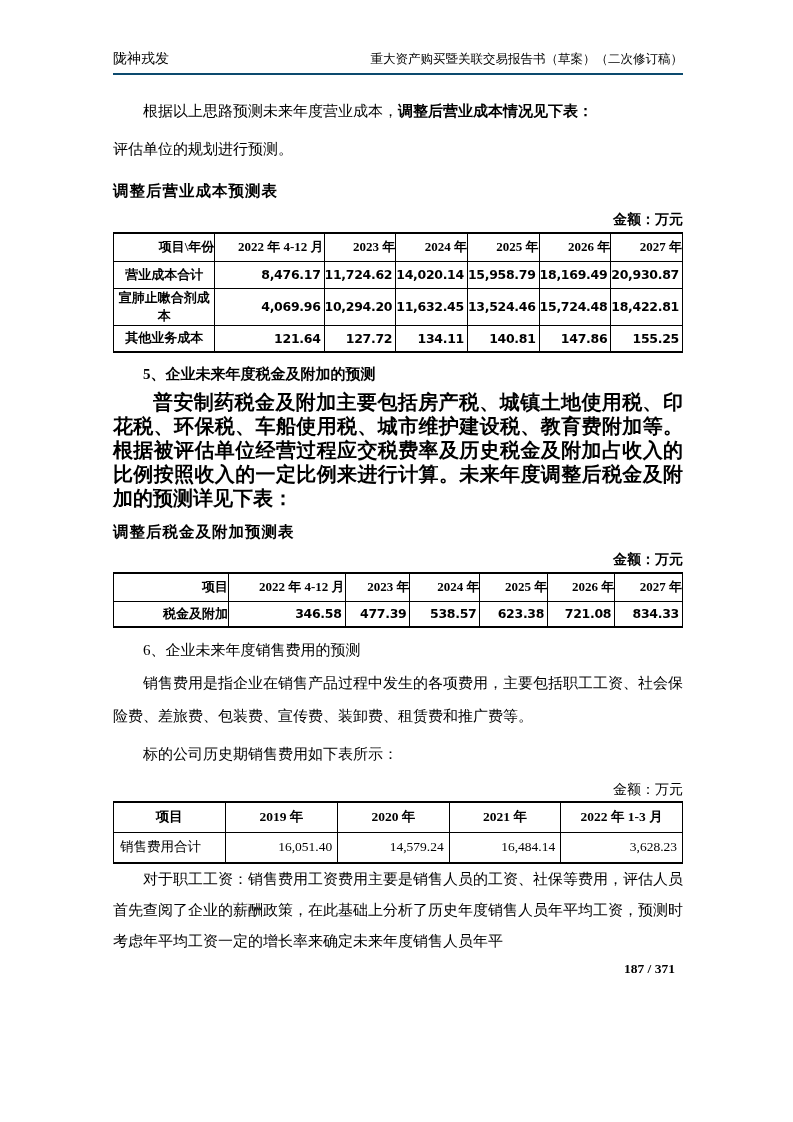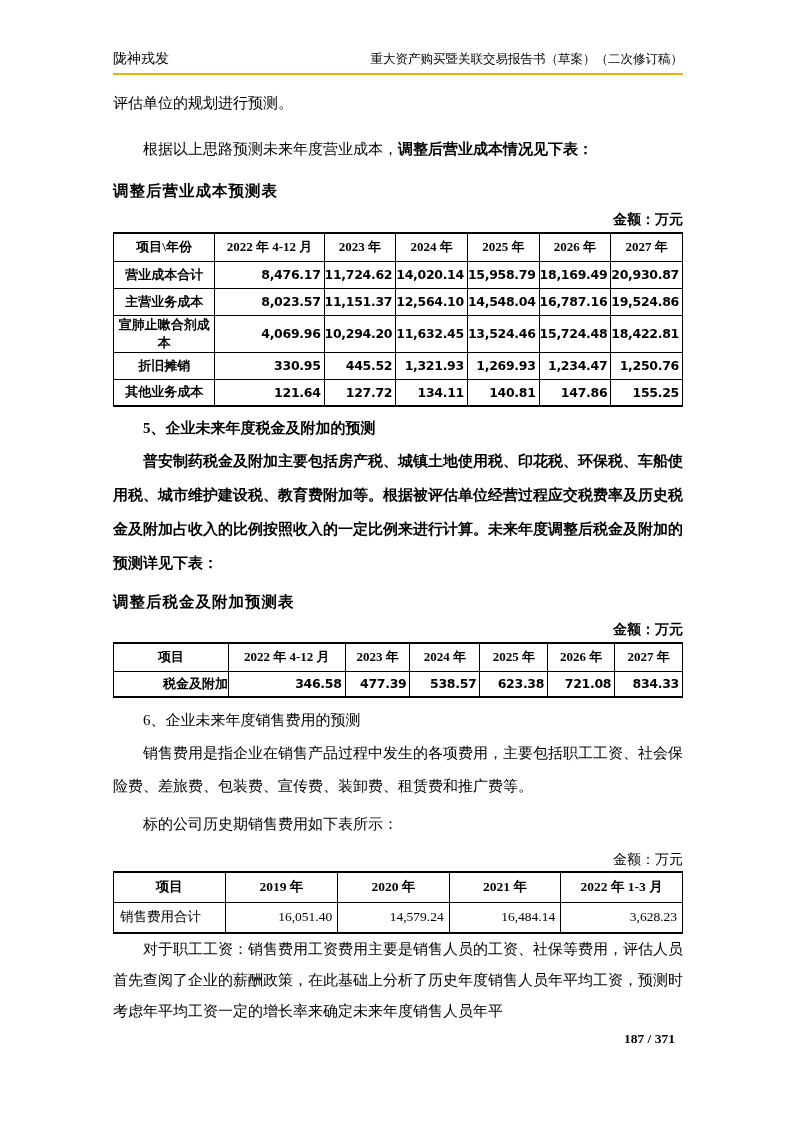--- a/index.html
+++ b/index.html
@@ -10,21 +10,21 @@
     margin:0 auto;
     background:#fff;
     color:#000;
     font-family:"Liberation Serif","DejaVu Serif",serif;
     padding:50px 110px 0 113px;
     overflow:hidden;
   }
   
   .doc-header {
     display:flex; justify-content:space-between; align-items:flex-end;
-    border-bottom:2px solid #eab308;
+    border-bottom:2px solid #0c4a6e;
     padding-bottom:5px;
   }
   .doc-header .hleft  { font-size:14px; }
   .doc-header .hright { font-size:12.5px; }
 
   .p-body { font-size:15px; line-height:20px; text-align:justify; }
   .indent { text-indent:2em; }
   .mt-p1     { margin-top:18px; }
   .mt-p2     { margin-top:26px; }
   .bold      { font-weight:bold; }
@@ -46,21 +46,21 @@
     width:100%;
     border-collapse:collapse;
     border-top:2.5px solid #000;
     border-bottom:2.5px solid #000;
     margin-top:3px;
   }
   th, td { border:1px solid #000; vertical-align:middle; }
   th { font-weight:bold; text-align:center; font-size:13px; }
 
   
-  .t-cost th, .t-tax th { height:28px; }
+  .t-cost th, .t-tax th { height:28px;text-align:right; }
   .t-cost td { height:27px; }
   .t-tax  td { height:26px; }
   .t-cost .num, .t-tax .num {
     font-family:"DejaVu Sans","Liberation Sans",sans-serif;
     font-weight:bold;
     font-size:12.5px;
     text-align:right;
     padding-right:3px;
     letter-spacing:-0.3px;
   }
@@ -82,22 +82,22 @@
   .t-sales .rowlabel { text-align:left; padding-left:6px; }
   .t-sales th:nth-child(1) { width:19.6%; }
   .t-sales th:nth-child(2) { width:19.8%; }
   .t-sales th:nth-child(3) { width:19.6%; }
   .t-sales th:nth-child(4) { width:19.6%; }
   .t-sales th:nth-child(5) { width:21.4%; }
 
   .sec-heading { font-size:15px; margin-top:11px; }
   .para-kai {
     font-weight:bold;
-    font-size:15px;
-    line-height:34px;
+    font-size:20px;
+    line-height:24px;
     text-align:justify;
     margin-top:6px;
   }
   .para-song { font-size:15px; line-height:33px; text-align:justify; margin-top:7px; }
   .para-close { font-size:15px; line-height:31px; text-align:justify; }
   .mt-sec6 { margin-top:12px; }
   .mt-intro3 { margin-top:5px; }
   .unit-3 { margin-top:10px; }
   .t3 { margin-top:2px; }
 
@@ -112,23 +112,23 @@
 </head>
 <body>
 
 <div class="page">
 
   <div class="doc-header">
     <span class="hleft">陇神戎发</span>
     <span class="hright">重大资产购买暨关联交易报告书（草案）（二次修订稿）</span>
   </div>
 
+  <p class="p-body mt-p2 indent"><span>根据以上思路预测未来年度营业成本，</span><span class="bold">调整后营业成本情况见下表：</span></p>
+
   <p class="p-body mt-p1">评估单位的规划进行预测。</p>
-
-  <p class="p-body mt-p2 indent"><span>根据以上思路预测未来年度营业成本，</span><span class="bold">调整后营业成本情况见下表：</span></p>
 
   <div class="table-title">调整后营业成本预测表</div>
   <div class="unit-line unit-bold">金额：万元</div>
   <table class="t-cost">
       <thead>
         <tr>
           <th>项目\年份</th>
           <th>2022 年 4-12 月</th>
           <th>2023 年</th>
           <th>2024 年</th>
@@ -141,47 +141,29 @@
         <tr>
           <td class="rowlabel">营业成本合计</td>
           <td class="num">8,476.17</td>
           <td class="num">11,724.62</td>
           <td class="num">14,020.14</td>
           <td class="num">15,958.79</td>
           <td class="num">18,169.49</td>
           <td class="num">20,930.87</td>
         </tr>
         <tr>
-          <td class="rowlabel">主营业务成本</td>
-          <td class="num">8,023.57</td>
-          <td class="num">11,151.37</td>
-          <td class="num">12,564.10</td>
-          <td class="num">14,548.04</td>
-          <td class="num">16,787.16</td>
-          <td class="num">19,524.86</td>
-        </tr>
-        <tr>
           <td class="rowlabel">宣肺止嗽合剂成本</td>
           <td class="num">4,069.96</td>
           <td class="num">10,294.20</td>
           <td class="num">11,632.45</td>
           <td class="num">13,524.46</td>
           <td class="num">15,724.48</td>
           <td class="num">18,422.81</td>
         </tr>
         <tr>
-          <td class="rowlabel">折旧摊销</td>
-          <td class="num">330.95</td>
-          <td class="num">445.52</td>
-          <td class="num">1,321.93</td>
-          <td class="num">1,269.93</td>
-          <td class="num">1,234.47</td>
-          <td class="num">1,250.76</td>
-        </tr>
-        <tr>
           <td class="rowlabel">其他业务成本</td>
           <td class="num">121.64</td>
           <td class="num">127.72</td>
           <td class="num">134.11</td>
           <td class="num">140.81</td>
           <td class="num">147.86</td>
           <td class="num">155.25</td>
         </tr>
       </tbody>
     </table>

